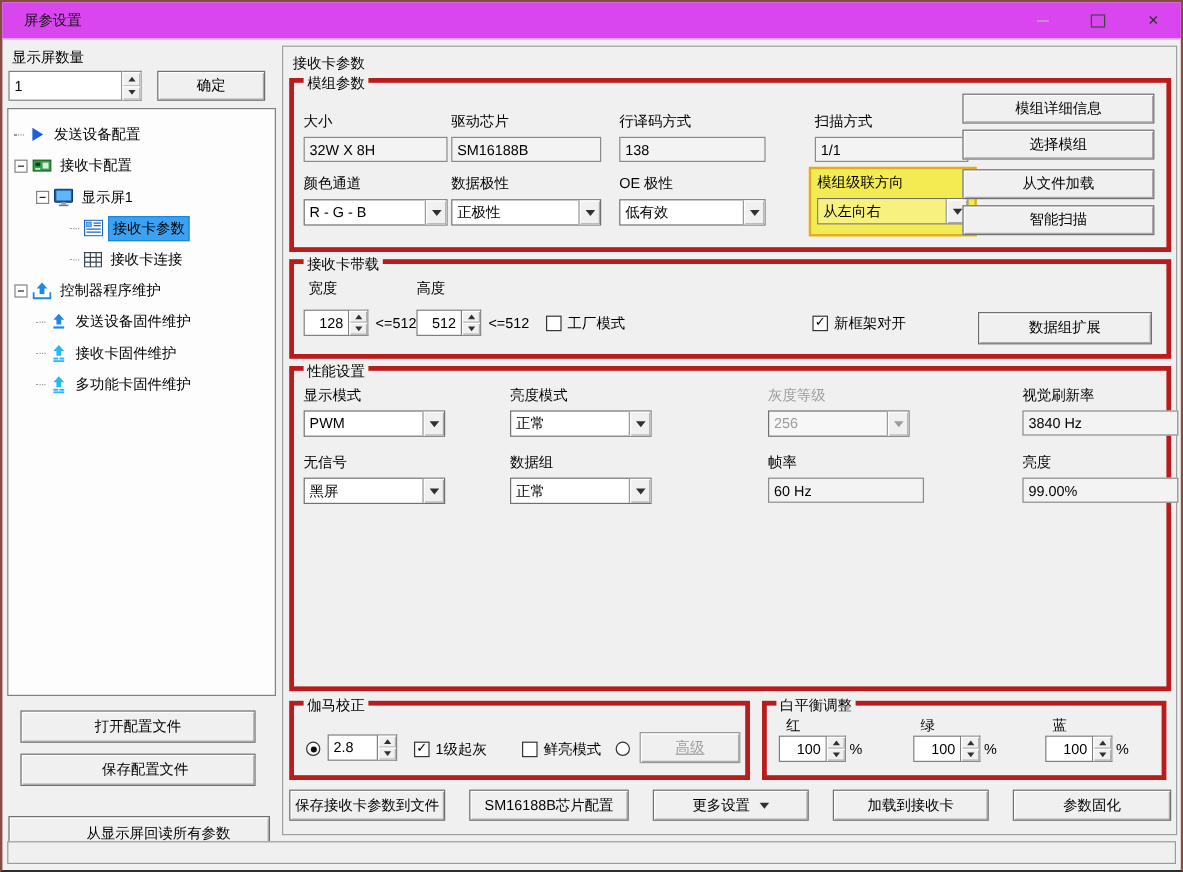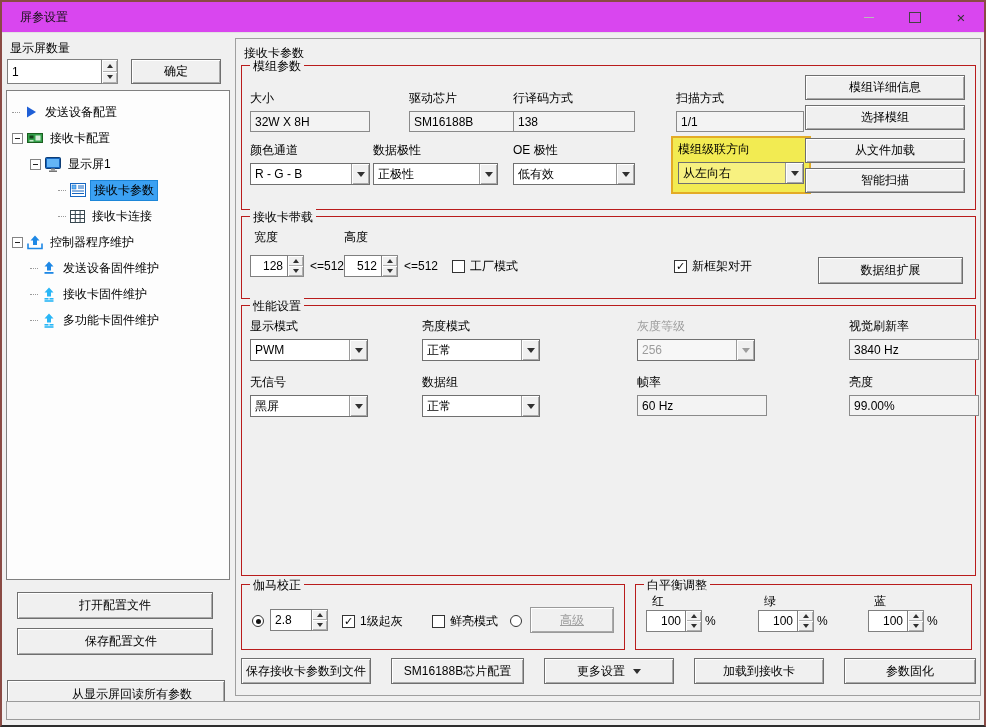--- a/index.html
+++ b/index.html
@@ -34,21 +34,21 @@
   .spinbox{display:flex;height:22px;box-sizing:border-box;}
   .spinbox .sval{border:1px solid #7f7f7f;background:#fff;display:flex;align-items:center;padding:0 4px;box-sizing:border-box;}
   .spinbox .sval.right{justify-content:flex-end;}
   .spinarrows{width:16px;display:flex;flex-direction:column;border:1px solid #8a8a8a;border-left:none;box-sizing:border-box;}
   .spinarrows .sa{flex:1;background:#f0f0f0;display:flex;align-items:center;justify-content:center;box-shadow:inset 1px 1px 0 #fff,inset -1px -1px 0 #b0b0b0;}
   .checkbox{display:flex;align-items:center;gap:5px;}
   .cbbox{width:13px;height:13px;border:1px solid #333;background:#fff;box-sizing:border-box;display:flex;align-items:center;justify-content:center;font-size:11px;line-height:1;}
   .cbbox.on::after{content:"✓";font-weight:bold;}
   .radio{width:12px;height:12px;border:1px solid #333;border-radius:50%;background:#fff;box-sizing:border-box;display:flex;align-items:center;justify-content:center;}
   .radio.on::after{content:"";width:5px;height:5px;border-radius:50%;background:#111;}
-  .groupbox{position:absolute;border:1px solid #b91c1c;box-sizing:border-box;}
+  .groupbox{position:absolute;border:4px solid #b91c1c;box-sizing:border-box;}
   .gtitle{position:absolute;top:-8px;left:8px;background:#f0f0f0;padding:0 3px;}
 
   
   .sc-label{position:absolute;left:8px;top:38px;}
   .count-row{position:absolute;left:5px;top:57px;display:flex;align-items:center;height:25px;}
   .count-row .spinbox{height:25px;}
   .count-row .sval{width:95px;}
   .ok-btn{width:90px;height:25px;margin-left:13px;}
   .tree-panel{position:absolute;left:4px;top:88px;width:224px;height:490px;border:1px solid #808080;background:#fdfdfd;box-sizing:border-box;padding-top:8px;overflow:hidden;}
   .tree-item{height:26px;display:flex;align-items:center;gap:4px;}
@@ -67,21 +67,21 @@
   .side-btn.b3{left:5px;top:678px;width:218px;height:28px;padding-left:32px;}
   .statusbar{position:absolute;left:4px;top:699px;width:974px;height:19px;border:1px solid #9b9b9b;background:#f0f0f0;box-sizing:border-box;}
 
   
   .main{position:absolute;left:233px;top:36px;width:746px;height:658px;border:1px solid #9f9f9f;background:#f0f0f0;box-sizing:border-box;}
   .panel-title{position:absolute;left:8px;top:6px;}
   .g1{left:5px;top:26px;width:735px;height:145px;}
   .fcol{position:absolute;}
   .flabel{display:block;margin-bottom:4px;white-space:nowrap;}
   .g1 .c1{left:8px;top:24px;width:120px;}
-  .g1 .c2{left:131px;top:24px;width:125px;margin-left:36px;}
+  .g1 .c2{left:131px;top:24px;width:125px;}
   .g1 .c3{left:271px;top:24px;width:122px;}
   .g1 .c4{left:434px;top:24px;width:128px;}
   .g1 .c1b{left:8px;top:76px;width:120px;}
   .g1 .c2b{left:131px;top:76px;width:125px;}
   .g1 .c3b{left:271px;top:76px;width:122px;}
   .hl-box{position:absolute;left:429px;top:70px;width:140px;height:58px;background:#f2eb52;border:2px solid #e3ab26;box-sizing:border-box;padding:3px 5px;}
   .hl-box .combo{background:#f7f180;}
   .hl-box .combo .cval{background:#f7f180;}
   .g1-btn{position:absolute;right:10px;width:160px;height:25px;}
   .g1-btn.m1{top:9px;} .g1-btn.m2{top:39px;} .g1-btn.m3{top:72px;} .g1-btn.m4{top:102px;}

